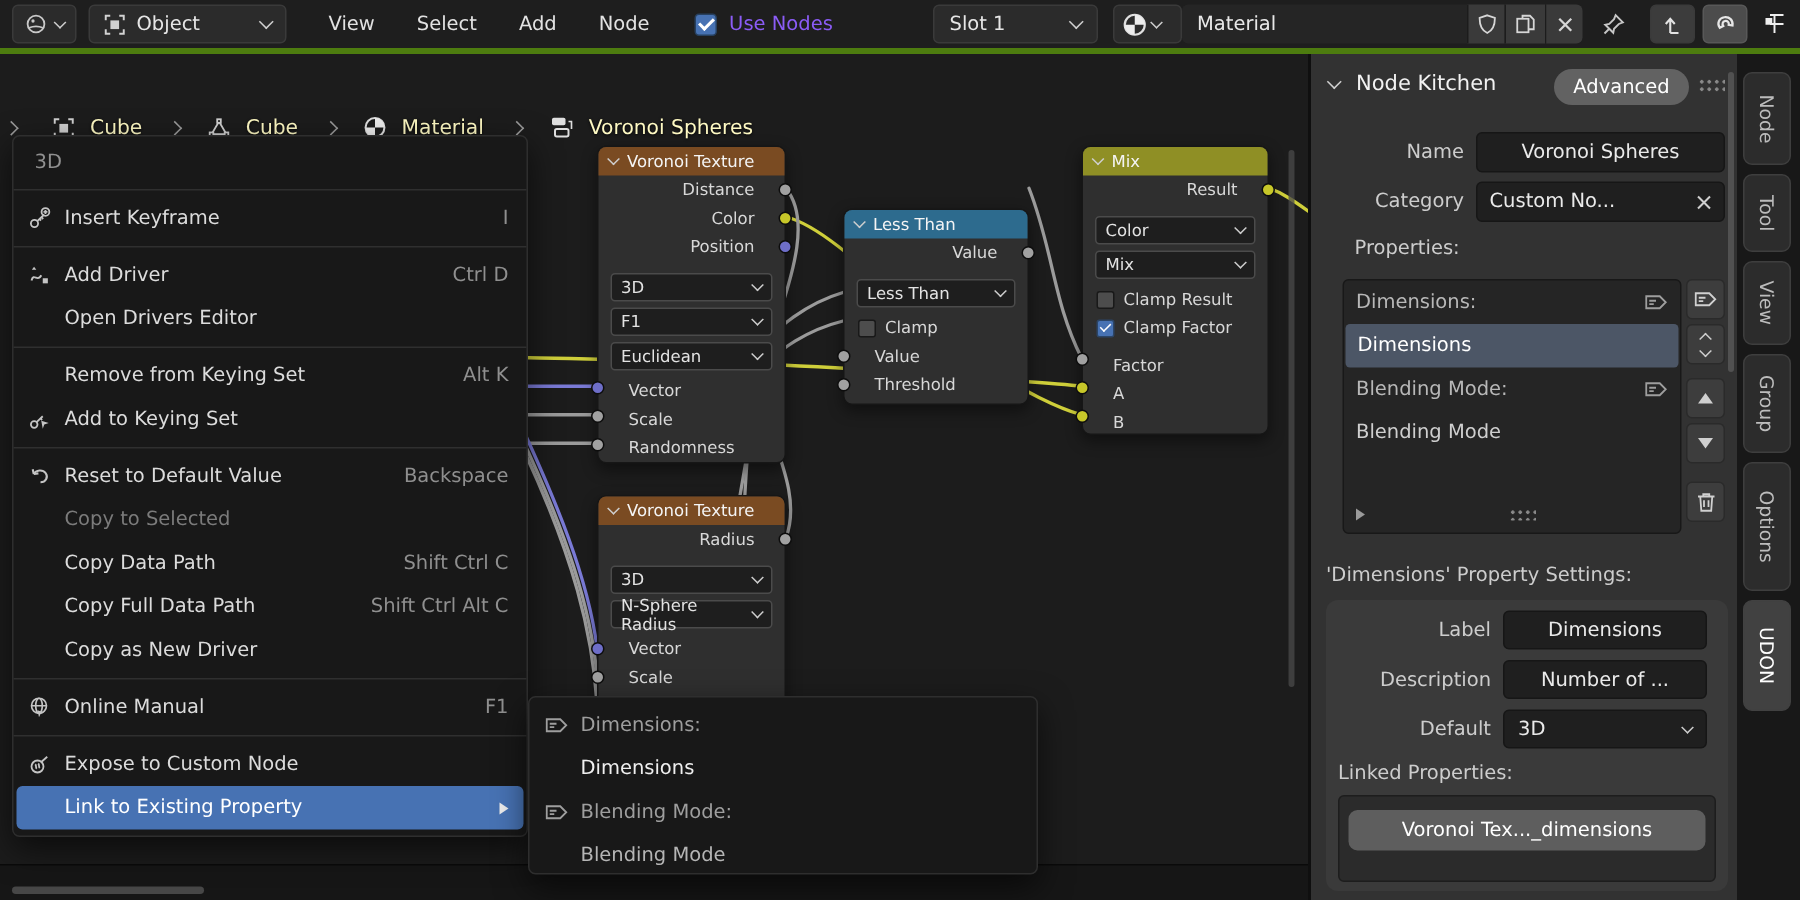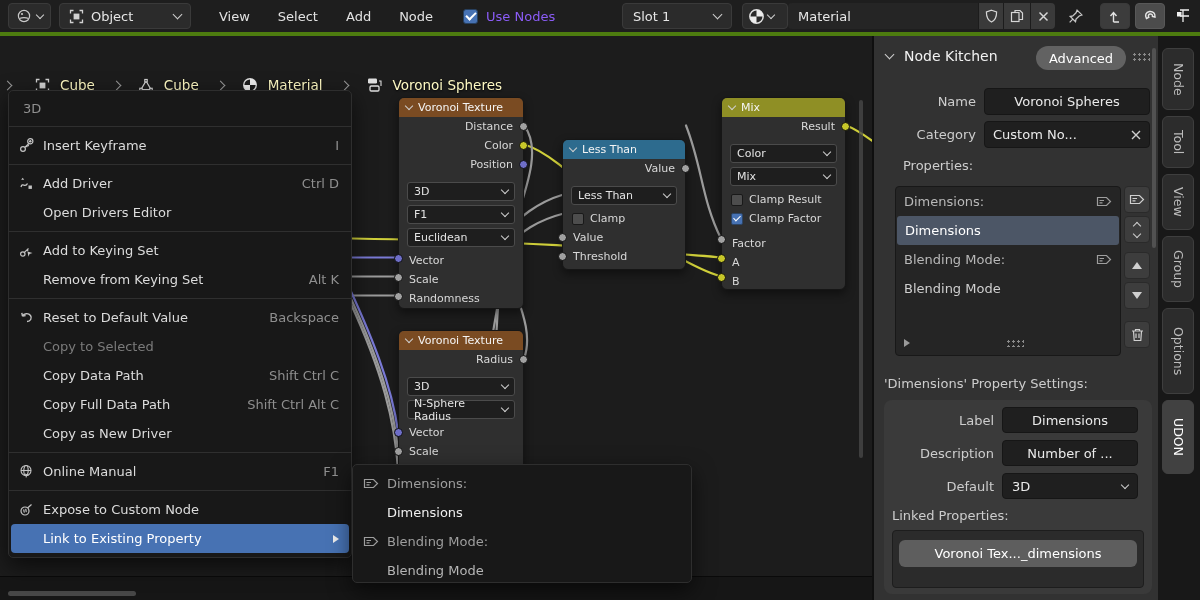--- a/index.html
+++ b/index.html
@@ -18,21 +18,21 @@
   .tb-btn{height:26px;background:#2b2b2b;border:1px solid #3a3a3a;border-radius:4px;display:flex;align-items:center;box-sizing:border-box;}
   .menu-lbl{color:#e2e2e2;margin-left:28px;}
   .field{height:26px;background:#252525;display:flex;align-items:center;box-sizing:border-box;}
   .seg{height:26px;width:25px;background:#3a3a3a;display:flex;align-items:center;justify-content:center;border-left:1px solid #1c1c1c;box-sizing:border-box;}
   
   .crumbs{position:absolute;left:4px;top:72px;height:26px;display:flex;align-items:center;gap:10px;color:#fef9c3;font-size:13.5px;text-shadow:0 1px 2px rgba(0,0,0,.85);z-index:6;}
   
   #wires{position:absolute;left:0;top:36px;z-index:1;pointer-events:none;}
   .node{position:absolute;background:#2f2f2f;border:1px solid #161616;border-radius:6px;box-shadow:0 4px 10px rgba(0,0,0,.45);font-size:11px;color:#d8d8d8;z-index:2;box-sizing:border-box;}
   .nhead{height:19px;border-radius:5px 5px 0 0;display:flex;align-items:center;padding:0 7px;gap:6px;color:#f4f4f4;}
-  .nrow{height:19px;display:flex;align-items:center;padding:0 10px;text-align:right;}
+  .nrow{height:19px;display:flex;align-items:center;padding:0 20px;text-align:right;}
   .nrow.out{justify-content:flex-end;}
   .ndrop{height:17px;margin:0 8px 4px 8px;background:#1e1e1e;border:1px solid #4b4b4b;border-radius:3px;display:flex;align-items:center;justify-content:space-between;padding:0 6px;color:#e3e3e3;}
   .ncheck{height:19px;display:flex;align-items:center;gap:6px;padding:0 9px;}
   .cbox{width:12px;height:12px;border-radius:2px;background:#4d4d4d;border:1px solid #191919;box-sizing:border-box;display:flex;align-items:center;justify-content:center;}
   .cbox.on{background:#4772b3;border-color:#2c4566;}
   .sock{position:absolute;width:9px;height:9px;border-radius:50%;border:1px solid #0d0d0d;box-sizing:border-box;}
   
   .bmenu{position:absolute;background:#181818;border:1px solid #2e2e2e;border-radius:5px;box-shadow:0 8px 22px rgba(0,0,0,.6);z-index:30;box-sizing:border-box;padding:4px 0;}
   .mi{height:29px;display:flex;align-items:center;padding:0 12px 0 10px;}
   .mico{width:24px;display:flex;align-items:center;justify-content:flex-start;flex:none;}
@@ -394,34 +394,34 @@
       <span class="mlbl">Add Driver</span>
       <span class="msct">Ctrl D</span>
     </div>
     <div class="mi">
       <span class="mico"></span>
       <span class="mlbl">Open Drivers Editor</span>
       <span class="msct"></span>
     </div>
     <div class="msep"></div>
     <div class="mi">
+      <span class="mico"></span>
+      <span class="mlbl">Remove from Keying Set</span>
+      <span class="msct">Alt K</span>
+    </div>
+    <div class="mi">
       <span class="mico">
         <svg width="15" height="15" viewBox="0 0 15 15" fill="none" stroke="#c4c4c4" stroke-width="1.2">
           <circle cx="3.8" cy="11" r="2.2"></circle>
             <path d="M5.4 9.4 L9.5 5.5 M8 6.9 l1.1 1.1"></path>
           <path d="M8.5 8.5 L13.5 10 L10.5 11 L9.5 13.8 Z" fill="#c4c4c4" stroke="none"></path>
         </svg>
         </span>
       <span class="mlbl">Add to Keying Set</span>
       <span class="msct"></span>
-    </div>
-    <div class="mi">
-      <span class="mico"></span>
-      <span class="mlbl">Remove from Keying Set</span>
-      <span class="msct">Alt K</span>
     </div>
     <div class="msep"></div>
     <div class="mi">
       <span class="mico">
         <svg width="15" height="15" viewBox="0 0 15 15" fill="none" stroke="#c4c4c4" stroke-width="1.4">
           <path d="M3.5 6 C5 3.2 9.5 2.8 11.5 5.5 C13.3 8.1 11.5 11.5 8 11.5"></path>
           <path d="M3.5 6 L2.8 2.8 M3.5 6 L6.6 5.6"></path>
         </svg>
         </span>
       <span class="mlbl">Reset to Default Value</span>

